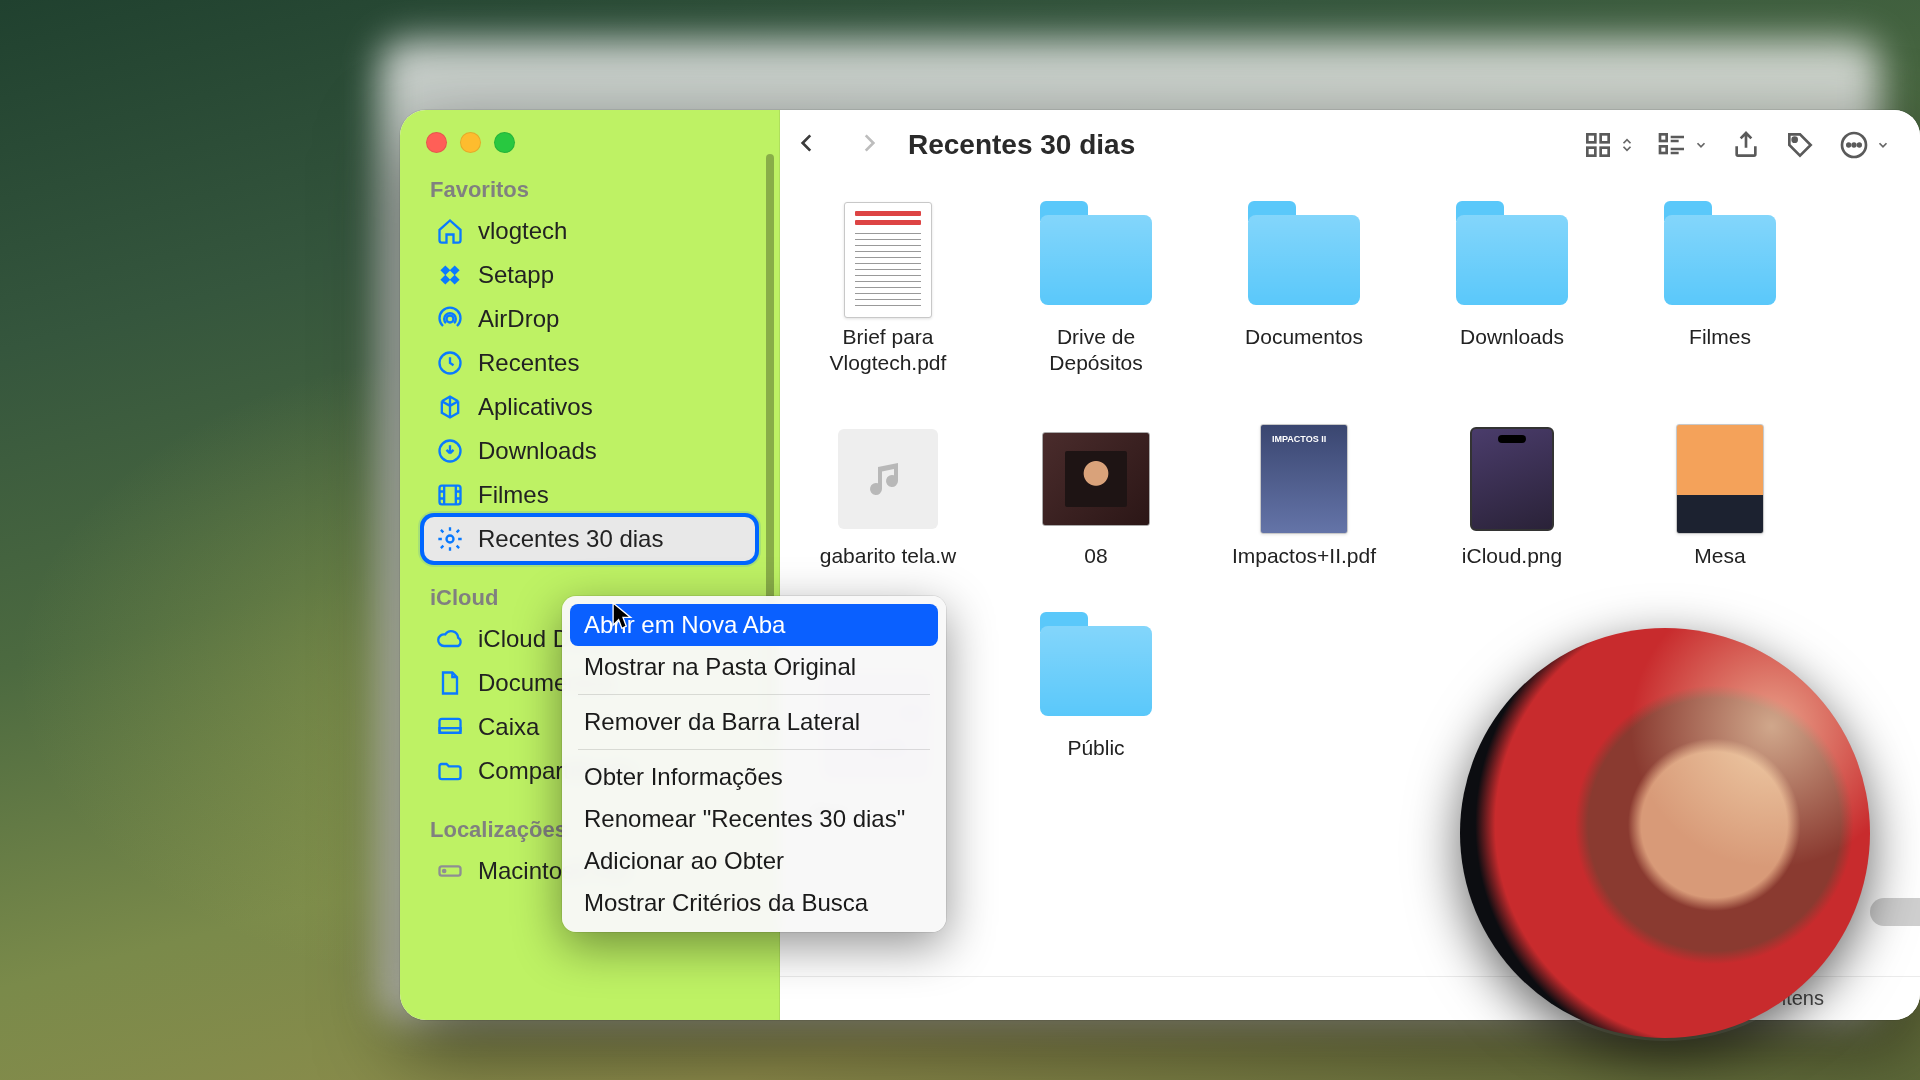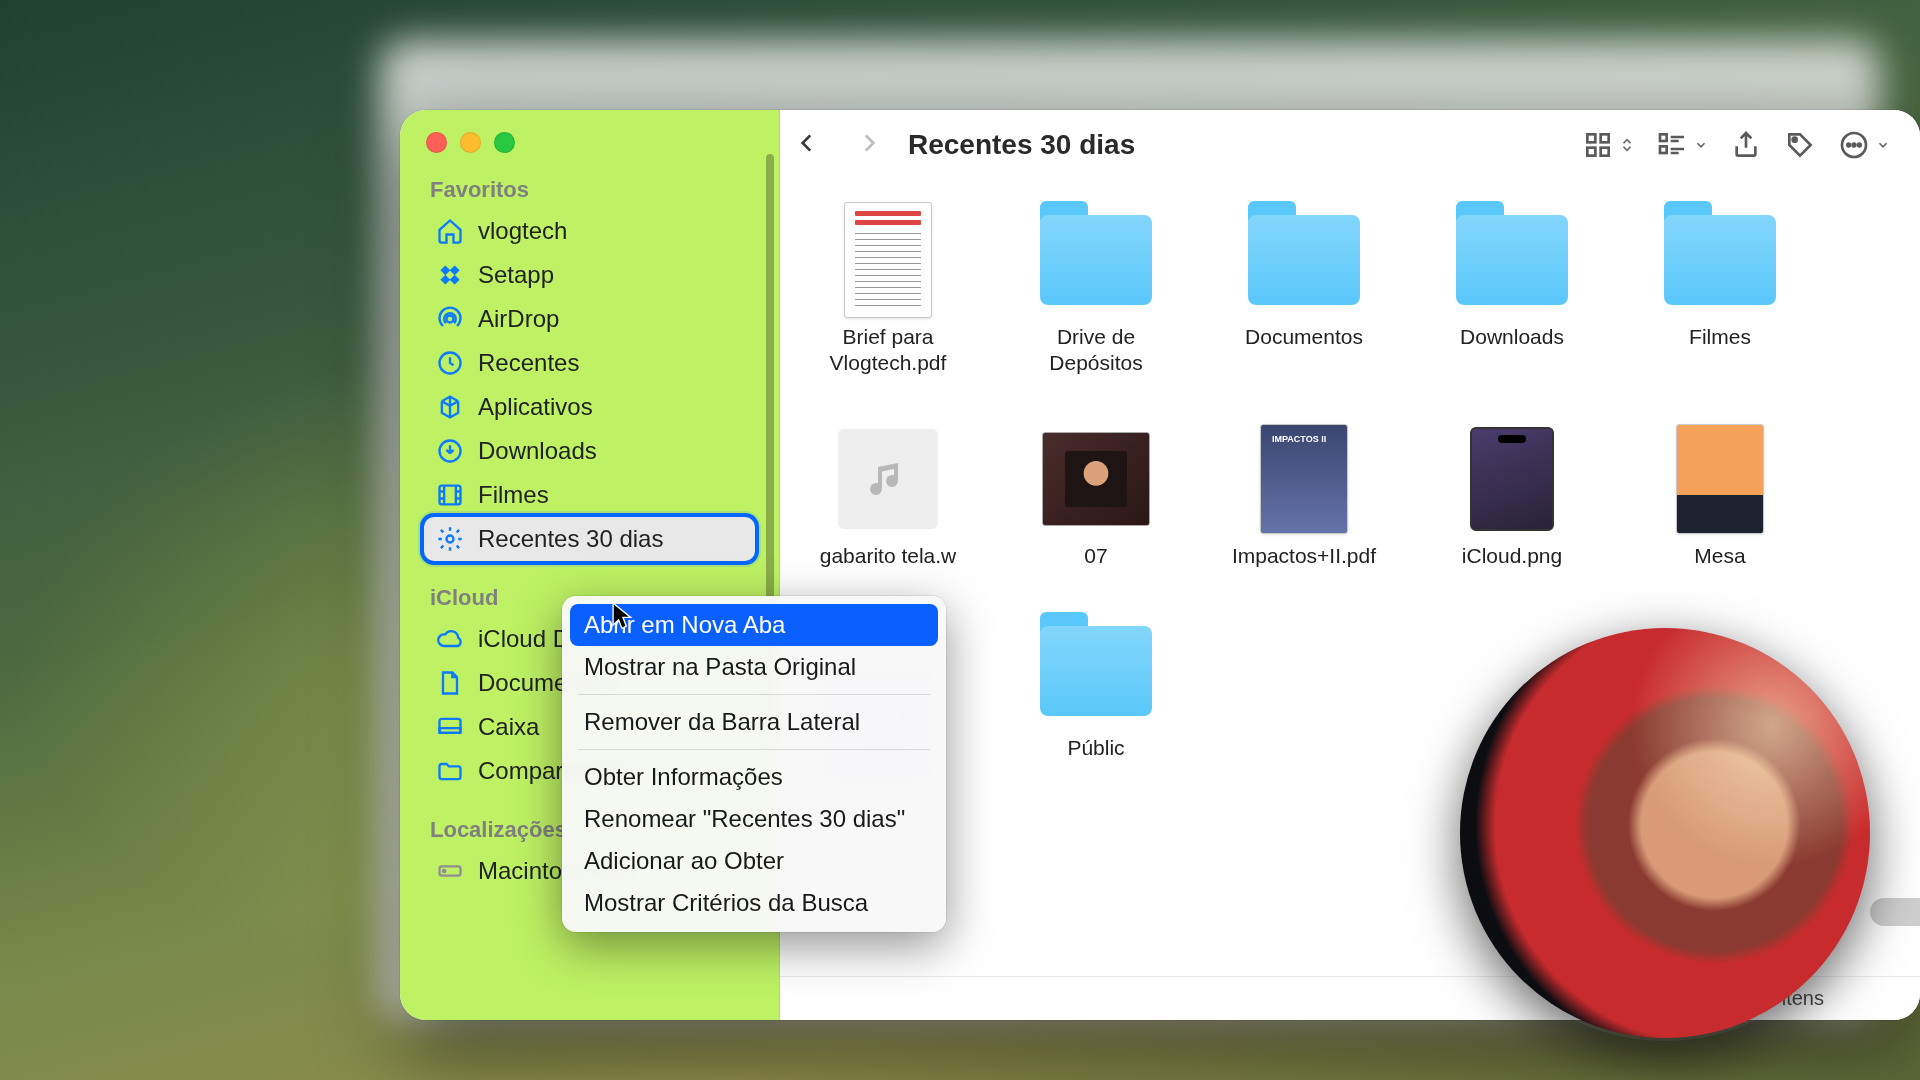--- a/index.html
+++ b/index.html
@@ -572,21 +572,21 @@
           </div>
         <div class="label">gabarito tela.w</div>
       </div>
 
       <div class="item">
         <div class="thumb">
             <div class="img-thumb" style="background:linear-gradient(135deg,#4a2c2c,#2b1616);position:relative">
               <div style="position:absolute;inset:18px 22px;background:radial-gradient(circle at 50% 40%, #d9a27a 0 26%, transparent 28%),#1e1414;border-radius:2px"></div>
             </div>
           </div>
-        <div class="label">07</div>
+        <div class="label">08</div>
       </div>
       <div class="item">
         <div class="thumb">
             <div class="pdf-thumb book">
               <span class="badge" style="color:#fff;background:transparent;border:none;left:8px;right:auto;top:8px;bottom:auto;font-size:9px">IMPACTOS II</span>
             </div>
           </div>
         <div class="label">Impactos+II.pdf</div>
       </div>
       <div class="item">

